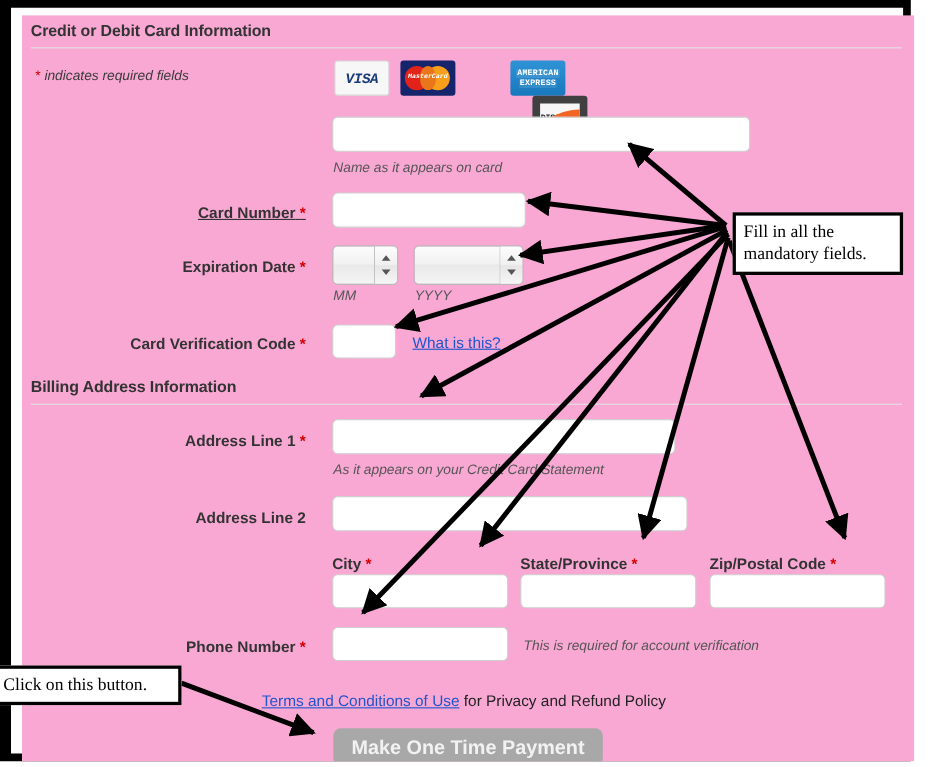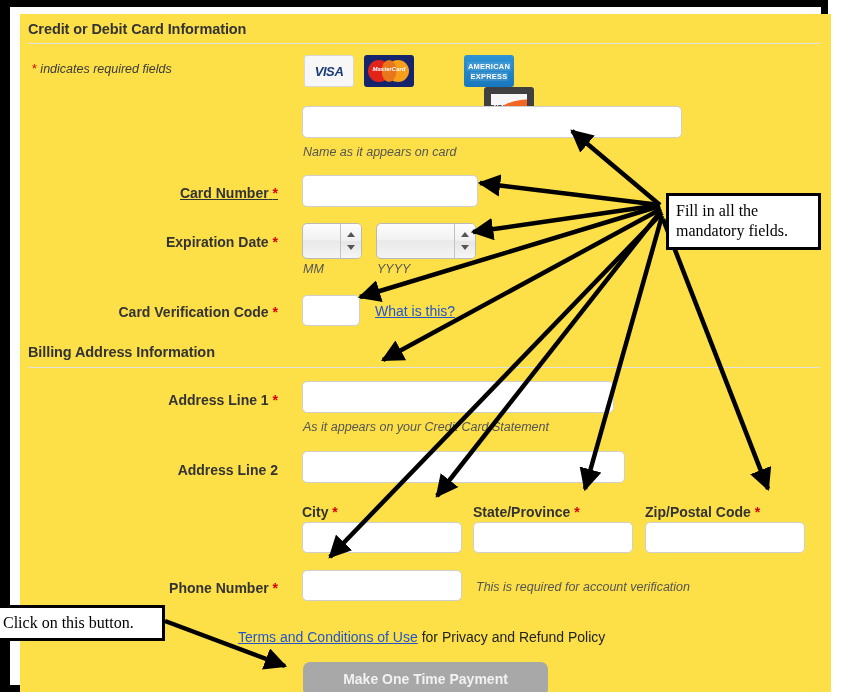--- a/index.html
+++ b/index.html
@@ -18,21 +18,21 @@
     width:828px; height:692px;
     border:7px solid #000;
     border-left-width:10px;
     box-sizing:border-box;
     background:#fdfdfd;
   }
   #page{
     position:absolute;
     left:10px; top:7px;
     width:811px; height:678px;
-    background:#fde047;
+    background:#f9a8d4;
     overflow:hidden;
   }
 
   
   .section-head{
     position:absolute;
     font-size:14.5px;
     font-weight:bold;
     color:#333333;
     letter-spacing:-0.1px;
@@ -116,20 +116,21 @@
   .sel .stepper .up{top:8px;border-bottom:5px solid #555;}
   .sel .stepper .dn{bottom:8px;border-top:5px solid #555;}
 
   
   .cardlogo{
     position:absolute;
     width:50px;height:32px;
     border-radius:3px;
     box-sizing:border-box;
     overflow:hidden;
+    font-family:Liberation Mono, monospace;
   }
   .logo-visa{
     background:#f7f7f7;border:1px solid #d8d8d8;
     display:flex;align-items:center;justify-content:center;
   }
   .logo-visa span{
     font-size:13px;font-weight:bold;font-style:italic;color:#1a3a7a;
     letter-spacing:-0.4px;
   }
   .logo-mc{
@@ -172,21 +173,21 @@
     background:#f26522;border-radius:50% 50% 0 0 / 100% 100% 0 0;
     transform:rotate(-9deg);
   }
 
   
   .paybtn{
     position:absolute;
     background:#a8a8a8;
     border-radius:7px;
     color:#f2f2f2;
-    font-size:14px;font-weight:bold;
+    font-size:18px;font-weight:bold;
     display:flex;align-items:center;justify-content:center;
     cursor:pointer;
   }
   .feetext{
     position:absolute;font-size:14px;color:#222;white-space:nowrap;
   }
   .terms-line{
     position:absolute;font-size:14px;color:#222;white-space:nowrap;
   }
   .terms-line a{color:#2255cc;text-decoration:underline;}

